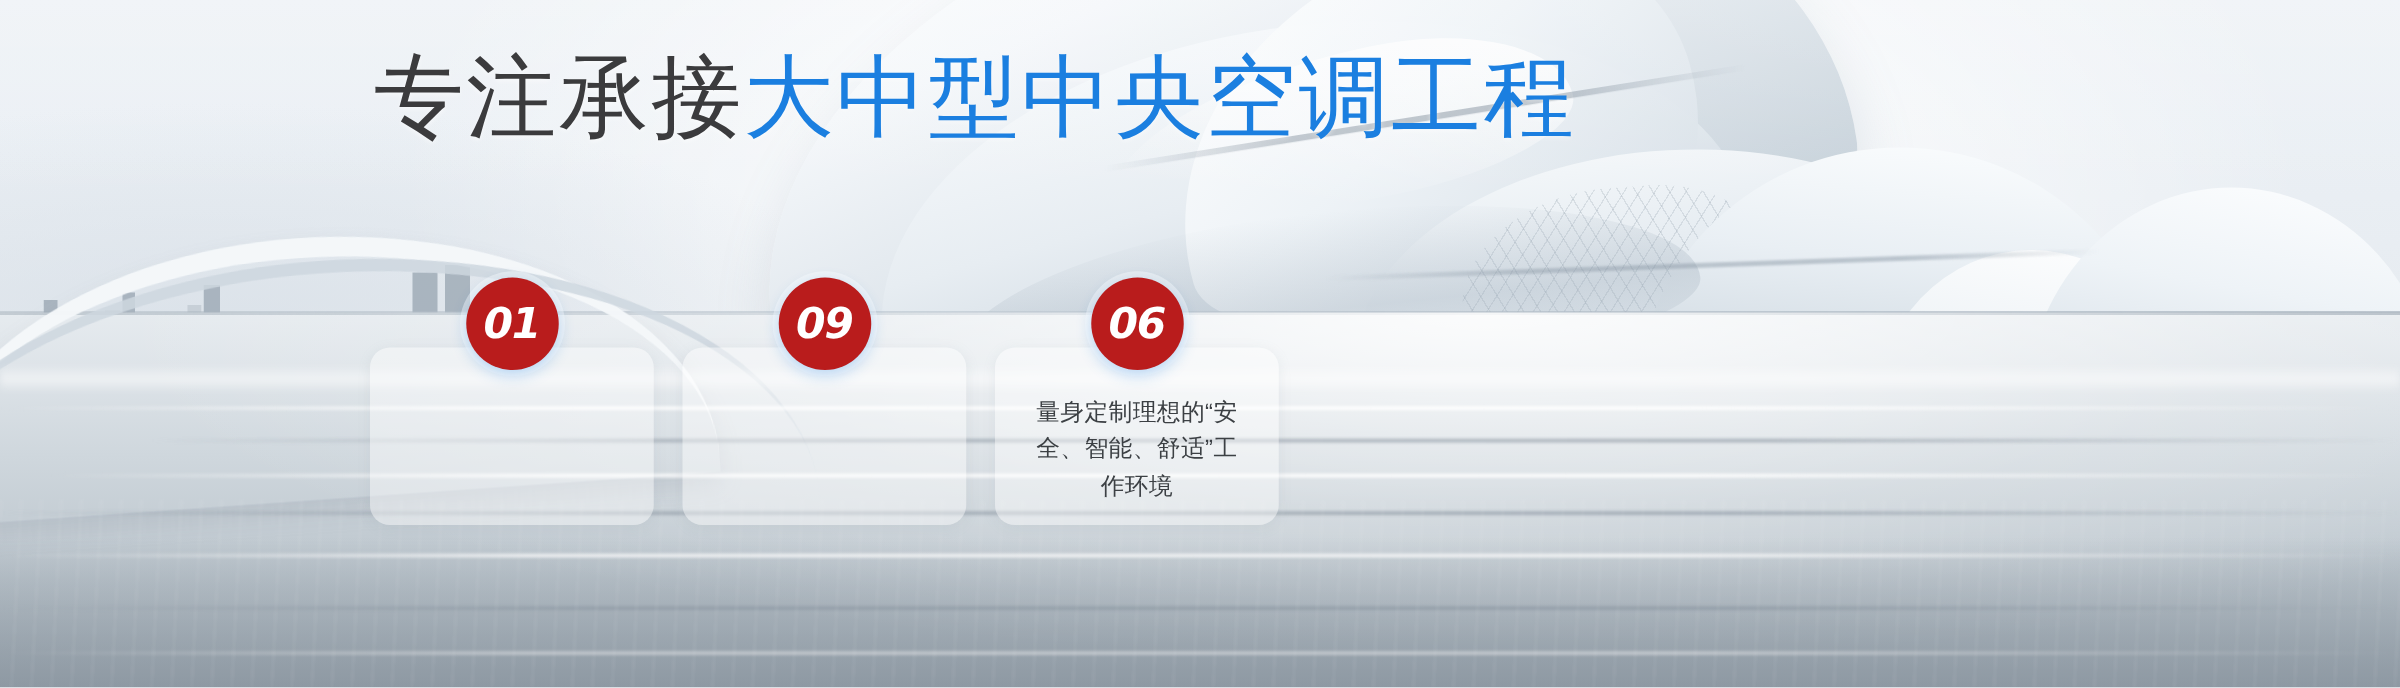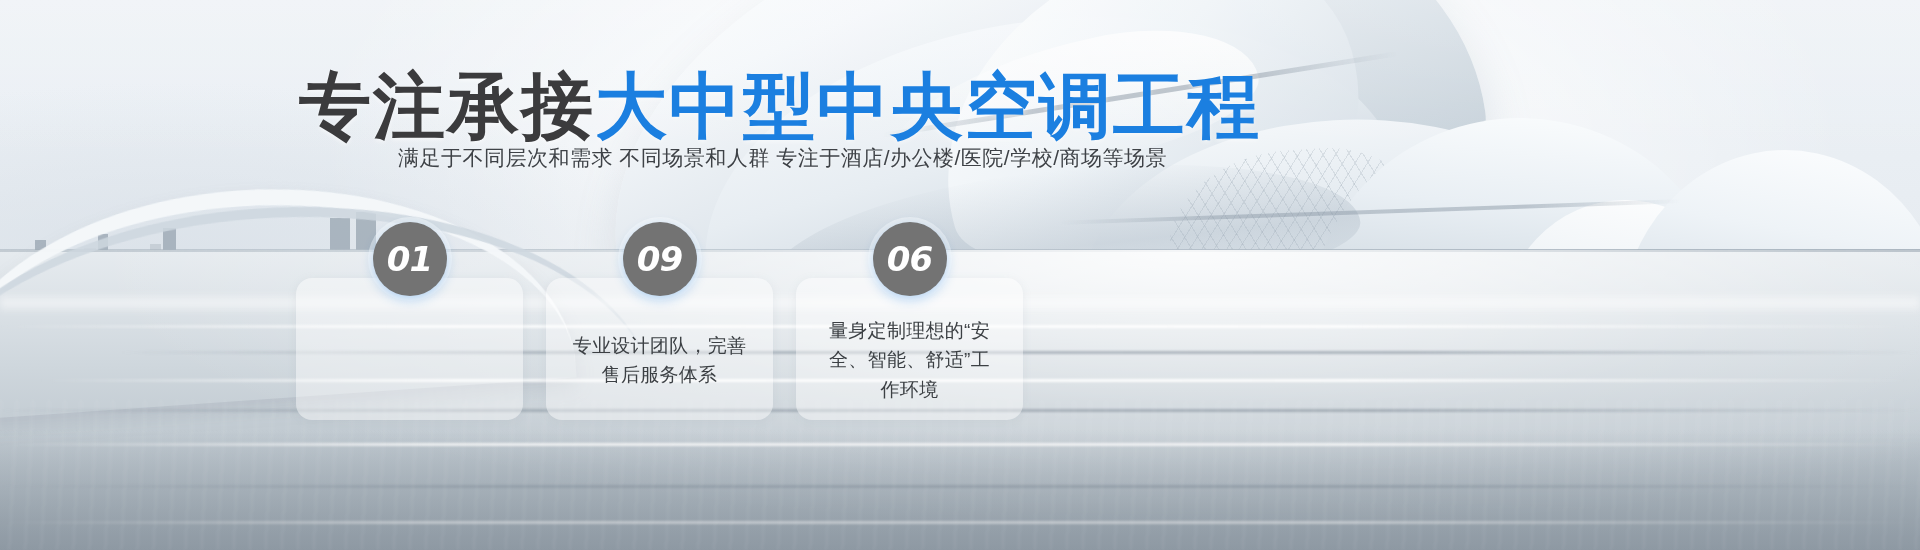--- a/index.html
+++ b/index.html
@@ -194,24 +194,23 @@
     background:linear-gradient(180deg, rgba(255,255,255,.18) 0%, rgba(255,255,255,0) 30%);
     pointer-events:none;
   }
 
   
   .content { position:absolute; inset:0; }
 
   .headline {
     position:absolute; top:42px; left:0; width:1560px;
     text-align:center;
-    font-size:72px; font-weight:bold; line-height:1;
+    font-size:72px; font-weight:normal; line-height:1;
     letter-spacing:2px;
     white-space:nowrap;
-    margin-top:28px;
   }
   .headline .dark { color:#3b3b3d; text-shadow:0 2px 4px rgba(255,255,255,.55); }
   .headline .blue { color:#1b7fe0; text-shadow:0 2px 4px rgba(255,255,255,.45); }
 
   .subhead {
     position:absolute; top:144px; left:0; width:1565px;
     text-align:center;
     font-size:21px; color:#3e4247; letter-spacing:.5px;
     white-space:nowrap;
     text-shadow:0 1px 2px rgba(255,255,255,.6);
@@ -233,21 +232,21 @@
   .card-text {
     width:176px;
     font-size:19px; line-height:1.55;
     color:#3c4044; text-align:center;
     letter-spacing:.3px;
     padding-top:22px;
   }
   .badge {
     position:absolute; top:-56px; left:50%; transform:translateX(-50%);
     width:74px; height:74px; border-radius:50%;
-    background:#737373;
+    background:#b91c1c;
     box-shadow:0 4px 12px rgba(27,127,224,.30), 0 0 0 5px rgba(255,255,255,.42);
     display:flex; align-items:center; justify-content:center;
   }
   .badge span {
     color:#ffffff; font-size:34px; font-weight:bold;
     font-style:italic; letter-spacing:-1px;
     font-family:"DejaVu Sans","Liberation Sans",sans-serif;
   }
 </style>
 </head>
@@ -324,35 +323,33 @@
   <div class="asphalt"></div>
   <div class="asphalt-streak"></div>
   <div class="veil"></div>
 
   <div class="content">
 
     <h1 class="headline">
       <span class="dark">专注承接</span><span class="blue">大中型中央空调工程</span>
     </h1>
 
-    <div class="subhead">满足于不同层次和需求  不同场景和人群  专注于酒店/办公楼/医院/学校/商场等场景</div>
 
     <div class="cards">
 
       <div class="card">
         <div class="badge">
           <span>01</span>
         </div>
       </div>
 
       <div class="card">
         <div class="badge">
           <span>09</span>
         </div>
-        <div class="card-text">专业设计团队，完善售后服务体系</div>
       </div>
 
 
       <div class="card">
         <div class="badge">
           <span>06</span>
         </div>
         <div class="card-text">量身定制理想的“安全、智能、舒适”工作环境</div>
       </div>
 

